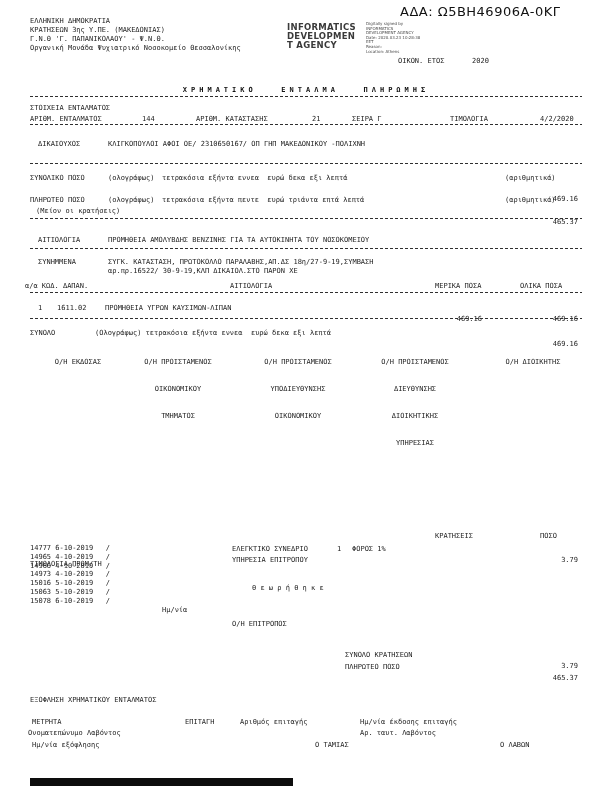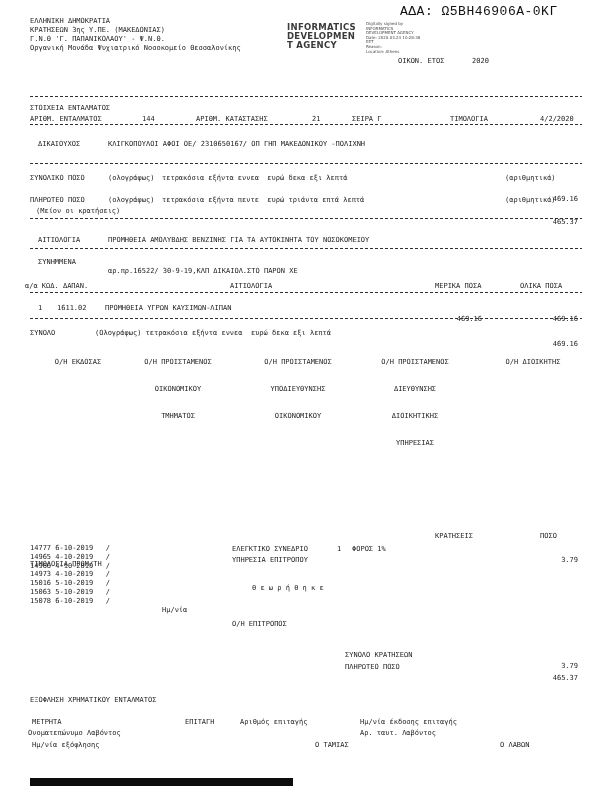--- a/index.html
+++ b/index.html
@@ -3,21 +3,21 @@
 <meta charset="utf-8">
 <style>
   html,body { margin:0; padding:0; background:#ffffff; }
   .page {
     position:relative; width:612px; height:792px; background:#ffffff;
     font-family:"DejaVu Sans Mono", monospace;
     font-size:7px; line-height:8px; color:#1c1c1c; overflow:hidden;
   }
   .t { position:absolute; white-space:pre; }
   .sans { font-family:"DejaVu Sans", sans-serif; }
-  .ada { font-size:13px; color:#111; letter-spacing:0.5px;font-family:Liberation Mono, monospace; }
+  .ada { font-size:13px; color:#111; letter-spacing:0.5px; }
   .agency { font-size:8.5px; font-weight:700; color:#3a3a3a; line-height:8.5px; letter-spacing:0.3px; }
   .tiny { font-size:4px; line-height:4.6px; color:#4a4a4a; }
   .title { left:0; width:612px; text-align:center; letter-spacing:4px; font-weight:700; color:#111; }
   .dash { position:absolute; left:30px; width:552px; height:1px;
     background:repeating-linear-gradient(90deg,#2f2f2f 0px,#2f2f2f 3px,transparent 3px,transparent 5px); }
   .amt { text-align:right; width:70px;margin-top:11px; }
   .sigcol { position:absolute; width:116px; text-align:center; white-space:pre; }
   .sigcol div { line-height:11px; }
   .bar { position:absolute; background:#0d0d0d; }
 </style>
@@ -40,20 +40,21 @@
   <div class="t sans tiny" style="left:366px;top:49.6px">Location: Athens</div>
 
   <div class="t" style="left:30px;top:17px">ΕΛΛΗΝΙΚΗ ΔΗΜΟΚΡΑΤΙΑ</div>
   <div class="t" style="left:30px;top:26px">ΚΡΑΤΗΣΕΩΝ 3ης Υ.ΠΕ. (ΜΑΚΕΔΟΝΙΑΣ)</div>
   <div class="t" style="left:30px;top:35px">Γ.Ν.Θ 'Γ. ΠΑΠΑΝΙΚΟΛΑΟΥ' - Ψ.Ν.Θ.</div>
   <div class="t" style="left:30px;top:44px">Οργανική Μονάδα Ψυχιατρικό Νοσοκομείο Θεσσαλονίκης</div>
 
   <div class="t" style="left:398px;top:57px">ΟΙΚΟΝ. ΕΤΟΣ</div>
   <div class="t" style="left:472px;top:57px">2020</div>
 
+  <div class="t title" style="top:86px">ΧΡΗΜΑΤΙΚΟ   ΕΝΤΑΛΜΑ   ΠΛΗΡΩΜΗΣ</div>
 
   <div class="dash" style="top:96px"></div>
 
   <div class="t" style="left:30px;top:104px">ΣΤΟΙΧΕΙΑ ΕΝΤΑΛΜΑΤΟΣ</div>
   <div class="t" style="left:30px;top:115px">ΑΡΙΘΜ. ΕΝΤΑΛΜΑΤΟΣ</div>
   <div class="t" style="left:142px;top:115px">144</div>
   <div class="t" style="left:196px;top:115px">ΑΡΙΘΜ. ΚΑΤΑΣΤΑΣΗΣ</div>
   <div class="t" style="left:312px;top:115px">21</div>
   <div class="t" style="left:352px;top:115px">ΣΕΙΡΑ Γ</div>
   <div class="t" style="left:450px;top:115px">ΤΙΜΟΛΟΓΙΑ</div>
@@ -80,20 +81,21 @@
   <div class="t amt" style="left:508px;top:207px">465.37</div>
 
   <div class="dash" style="top:218px"></div>
 
   <div class="t" style="left:38px;top:236px">ΑΙΤΙΟΛΟΓΙΑ</div>
   <div class="t" style="left:108px;top:236px">ΠΡΟΜΗΘΕΙΑ ΑΜΟΛΥΒΔΗΣ ΒΕΝΖΙΝΗΣ ΓΙΑ ΤΑ ΑΥΤΟΚΙΝΗΤΑ ΤΟΥ ΝΟΣΟΚΟΜΕΙΟΥ</div>
 
   <div class="dash" style="top:248px"></div>
 
   <div class="t" style="left:38px;top:258px">ΣΥΝΗΜΜΕΝΑ</div>
+  <div class="t" style="left:108px;top:258px">ΣΥΓΚ. ΚΑΤΑΣΤΑΣΗ, ΠΡΩΤΟΚΟΛΛΟ ΠΑΡΑΛΑΒΗΣ,ΑΠ.ΔΣ 18η/27-9-19,ΣΥΜΒΑΣΗ</div>
   <div class="t" style="left:108px;top:267px">αρ.πρ.16522/ 30-9-19,ΚΛΠ ΔΙΚΑΙΟΛ.ΣΤΟ ΠΑΡΟΝ ΧΕ</div>
 
   <div class="t" style="left:25px;top:282px">α/α ΚΩΔ. ΔΑΠΑΝ.</div>
   <div class="t" style="left:230px;top:282px">ΑΙΤΙΟΛΟΓΙΑ</div>
   <div class="t" style="left:435px;top:282px">ΜΕΡΙΚΑ ΠΟΣΑ</div>
   <div class="t" style="left:520px;top:282px">ΟΛΙΚΑ ΠΟΣΑ</div>
 
   <div class="dash" style="top:292px"></div>
 
   <div class="t" style="left:38px;top:304px">1</div>

